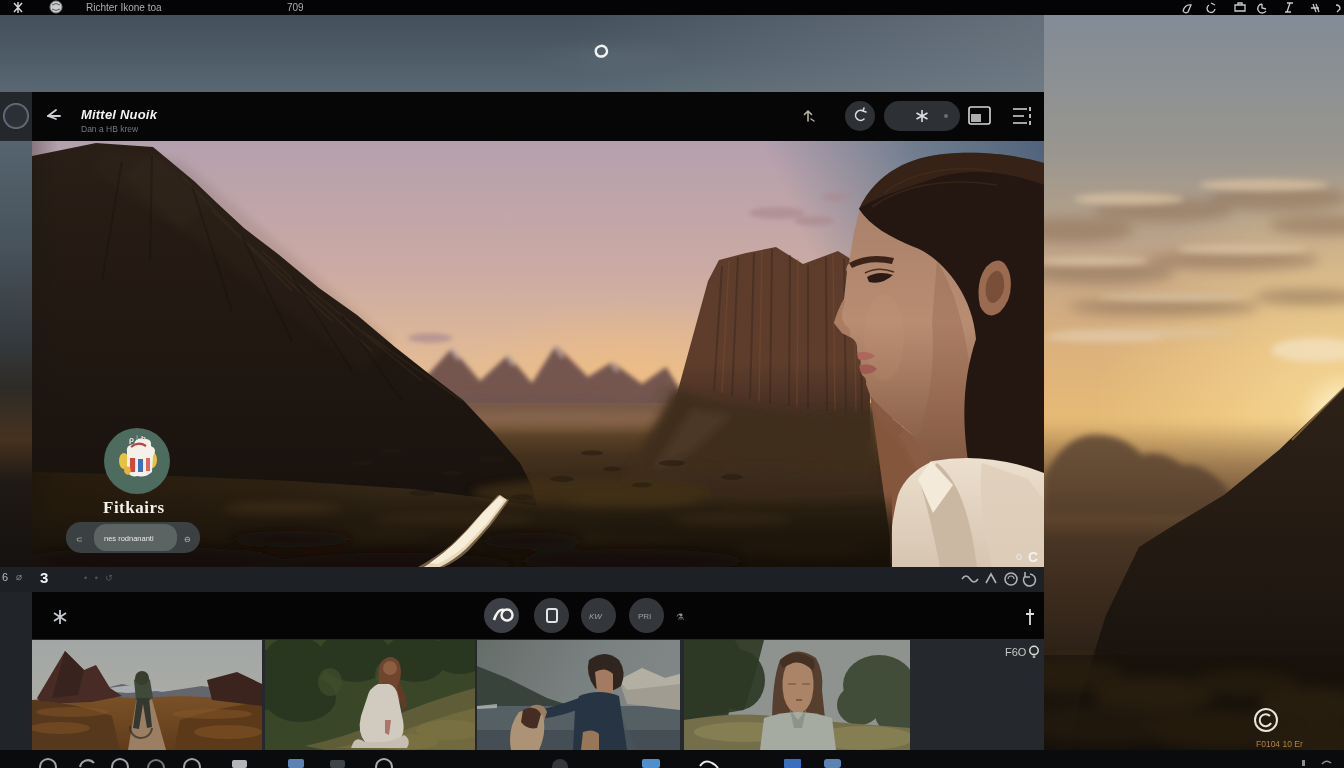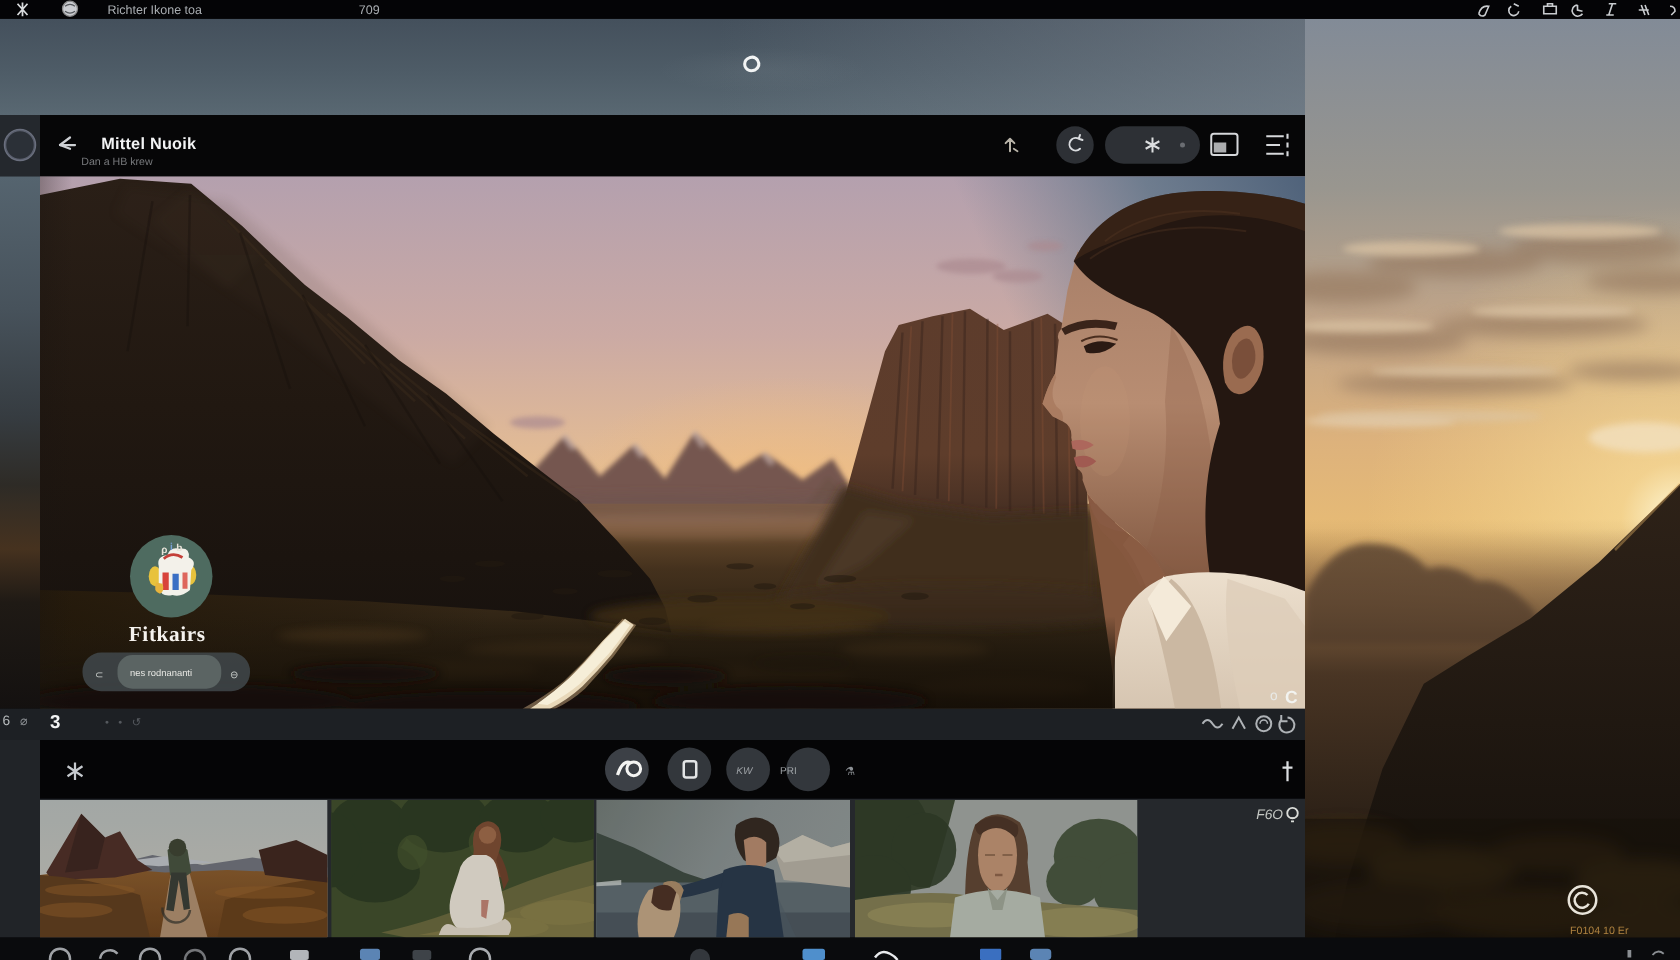--- a/index.html
+++ b/index.html
@@ -118,22 +118,22 @@
   <svg class="abs" style="left:2px;top:100px" width="30" height="34" viewBox="0 0 30 34">
     <circle cx="14" cy="16" r="12" fill="none" stroke="#6a6f7e" stroke-width="2"></circle>
     <circle cx="14" cy="16" r="12" fill="#3a3f4a" opacity="0.35"></circle>
   </svg>
   <div class="abs" style="left:32px;top:92px;width:1012px;height:49px;background:#060607;"></div>
 
   <svg class="abs" style="left:44px;top:106px" width="20" height="20" viewBox="0 0 20 20">
     <path d="M12 4 L4 10 L12 13" fill="none" stroke="#cdd0d4" stroke-width="1.8" stroke-linecap="round" stroke-linejoin="round"></path>
     <path d="M4 10 L16 10" stroke="#cdd0d4" stroke-width="1.8" stroke-linecap="round"></path>
   </svg>
-  <div class="abs" style="left:81px;top:107px;color:#f2f3f4;font-size:13px;font-weight:bold;letter-spacing:0.2px;">Mittel Nuoik</div>
-  <div class="abs" style="left:65px;top:124px;color:#77797c;font-size:8.5px;">Dan a HB krew</div>
+  <div class="abs" style="left:81px;top:107px;color:#f2f3f4;font-size:13px;font-weight:bold;letter-spacing:0.2px;font-style:italic;">Mittel Nuoik</div>
+  <div class="abs" style="left:81px;top:124px;color:#77797c;font-size:8.5px;">Dan a HB krew</div>
 
   <svg class="abs" style="left:797px;top:105px" width="22" height="22" viewBox="0 0 22 22">
     <path d="M11 16 L11 6 M11 6 L7.5 9.5 M11 6 L14.5 9.5" stroke="#b8b3a8" stroke-width="1.6" fill="none" stroke-linecap="round"></path>
     <path d="M14 14 l3 2" stroke="#b8b3a8" stroke-width="1.4" stroke-linecap="round"></path>
   </svg>
   <div class="abs" style="left:845px;top:101px;width:30px;height:30px;border-radius:50%;background:#2d3035;"></div>
   <svg class="abs" style="left:845px;top:101px" width="30" height="30" viewBox="0 0 30 30">
     <path d="M18 10 a5 5 0 1 0 1 8 M18 10 l1 -3 M18 10 l3 1" stroke="#d9dbde" stroke-width="1.6" fill="none" stroke-linecap="round"></path>
   </svg>
   <div class="abs" style="left:884px;top:101px;width:76px;height:30px;border-radius:15px;background:#2d3035;"></div>
@@ -433,21 +433,21 @@
     <path d="M10 22 Q14 10 20 12" stroke="#f4f4f2" stroke-width="2.6" fill="none"></path>
     <circle cx="23" cy="17" r="5.5" fill="none" stroke="#f4f4f2" stroke-width="2.4"></circle>
   </svg>
   <div class="abs" style="left:534px;top:598px;width:35px;height:35px;border-radius:50%;background:#33373c;"></div>
   <svg class="abs" style="left:534px;top:598px" width="35" height="35" viewBox="0 0 35 35">
     <rect x="13" y="11" width="10" height="13" rx="2" fill="none" stroke="#e2e4e5" stroke-width="2"></rect>
   </svg>
   <div class="abs" style="left:581px;top:598px;width:35px;height:35px;border-radius:50%;background:#33373c;"></div>
   <div class="abs" style="left:589px;top:612px;color:#9ca0a4;font-size:8px;font-style:italic;">KW</div>
   <div class="abs" style="left:629px;top:598px;width:35px;height:35px;border-radius:50%;background:#33373c;"></div>
-  <div class="abs" style="left:624px;top:612px;color:#9ca0a4;font-size:8px;">PRI</div>
+  <div class="abs" style="left:638px;top:612px;color:#9ca0a4;font-size:8px;">PRI</div>
   <div class="abs" style="left:676px;top:612px;color:#8d9195;font-size:9px;">⚗</div>
   <svg class="abs" style="left:1022px;top:606px" width="16" height="22" viewBox="0 0 16 22">
     <path d="M8 3 L8 19 M4 8 L12 8" stroke="#dcdee0" stroke-width="1.8"></path>
   </svg>
 
   <div class="abs" style="left:32px;top:639px;width:1012px;height:111px;background:#25282c;"></div>
 
   <svg class="abs" style="left:32px;top:640px" width="230" height="110" viewBox="0 0 230 110">
     <defs>
         <linearGradient id="t1sky" x1="0" y1="0" x2="0" y2="1">
@@ -558,21 +558,21 @@
     </g>
     <path d="M96 20 Q112 4 132 18 Q140 32 138 50 L142 88 L132 88 L130 108 L96 108 L94 86 L88 86 Q88 40 96 20 Z" fill="#5d4231"></path>
     <path d="M102 26 Q114 14 126 26 Q132 40 128 58 Q124 72 114 74 Q104 72 100 58 Q96 40 102 26 Z" fill="#bb8e70"></path>
     <path d="M96 20 Q112 6 130 20 Q132 28 128 30 Q114 16 100 28 Q96 26 96 20 Z" fill="#4a3225"></path>
     <path d="M104 44 L112 44 M118 44 L126 44" stroke="#7a573f" stroke-width="1.5" opacity="0.7"></path>
     <path d="M112 60 L118 60" stroke="#8a5f47" stroke-width="2"></path>
     <path d="M80 78 Q114 66 148 78 L152 110 L76 110 Z" fill="#b5bab0"></path>
     <path d="M106 70 L114 80 L122 70 L118 88 L110 88 Z" fill="#9aa092"></path>
     <rect width="226" height="110" fill="#20261e" opacity="0.1"></rect>
   </svg>
-  <div class="abs" style="left:1005px;top:646px;color:#c6c9c5;font-size:11px;font-style:italic;">F6O</div>
+  <div class="abs" style="left:1005px;top:646px;color:#c6c9c5;font-size:11px;">F6O</div>
   <svg class="abs" style="left:1028px;top:645px" width="12" height="15" viewBox="0 0 12 15">
     <circle cx="6" cy="5.5" r="4.2" fill="none" stroke="#dadcd8" stroke-width="1.5"></circle>
     <path d="M4.5 9.5 h3 M4.8 12 h2.4" stroke="#dadcd8" stroke-width="1.4"></path>
   </svg>
 
   <div class="abs" style="left:0;top:750px;width:1344px;height:18px;background:#0a0b0d;"></div>
   <svg class="abs" style="left:0;top:750px" width="1344" height="18" viewBox="0 0 1344 18">
     <g fill="none" stroke="#9fa2a6" stroke-width="2">
       <circle cx="48" cy="17" r="8"></circle>
       <path d="M80 17 a8 8 0 0 1 14 -4"></path>

